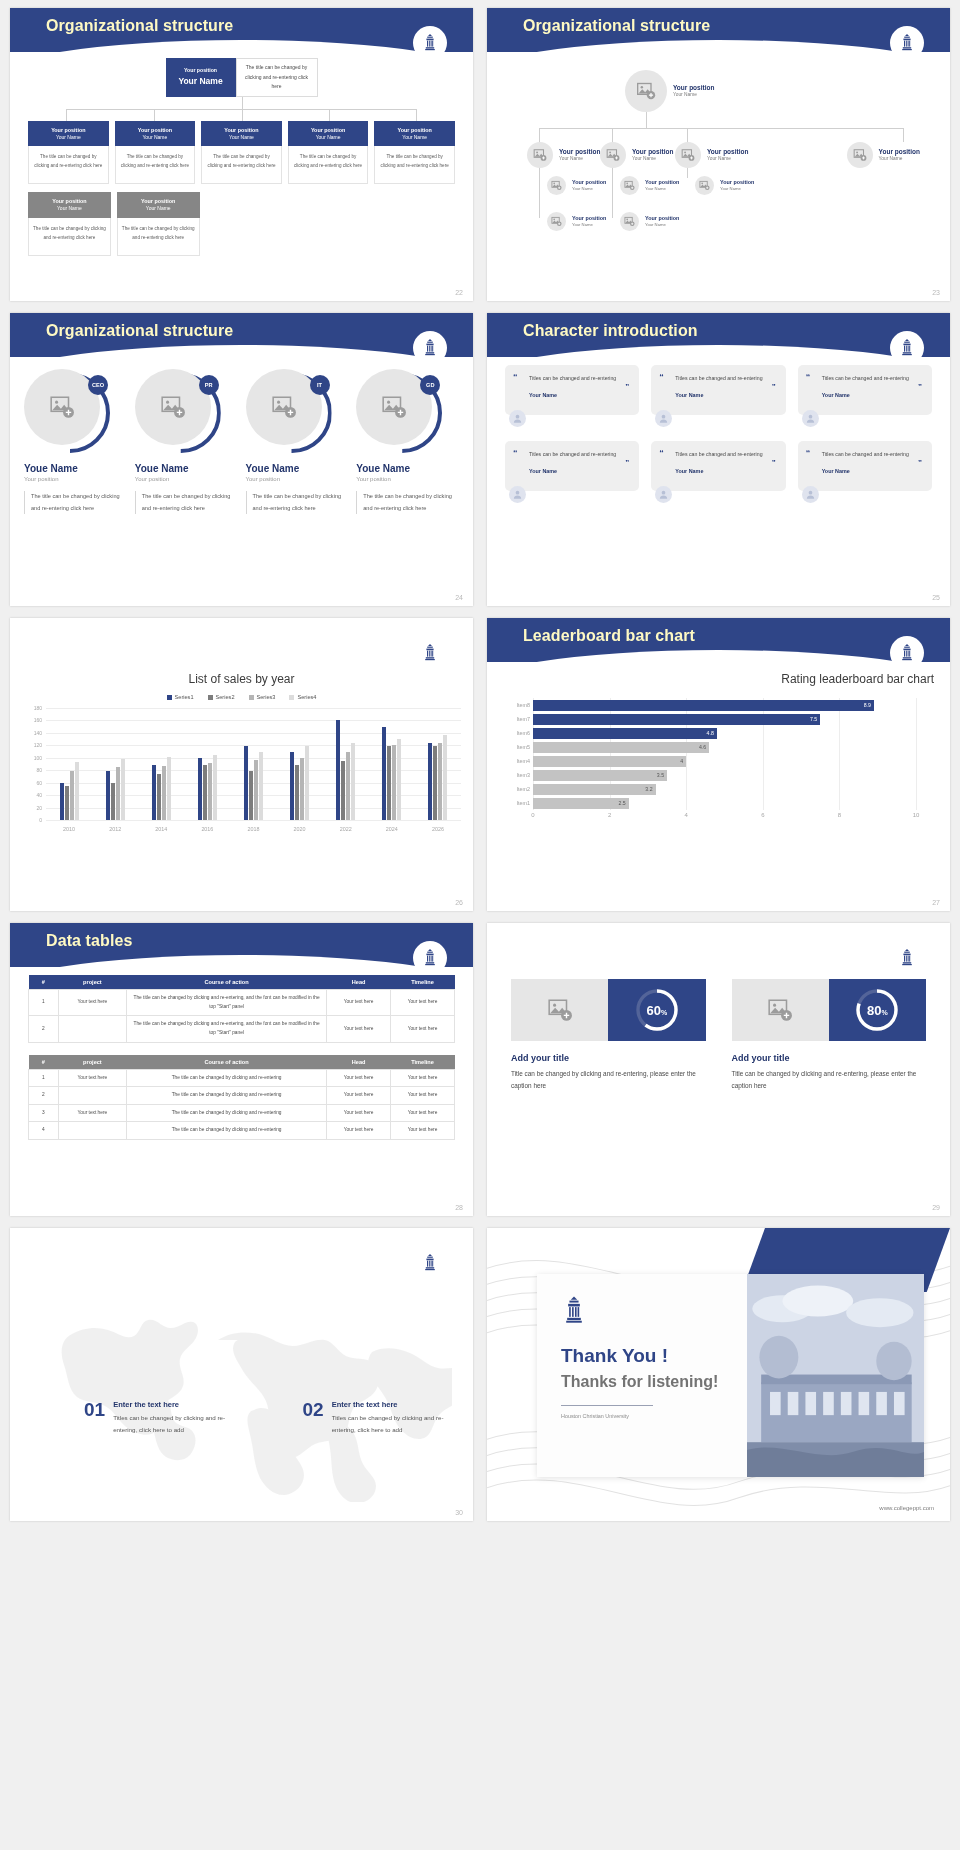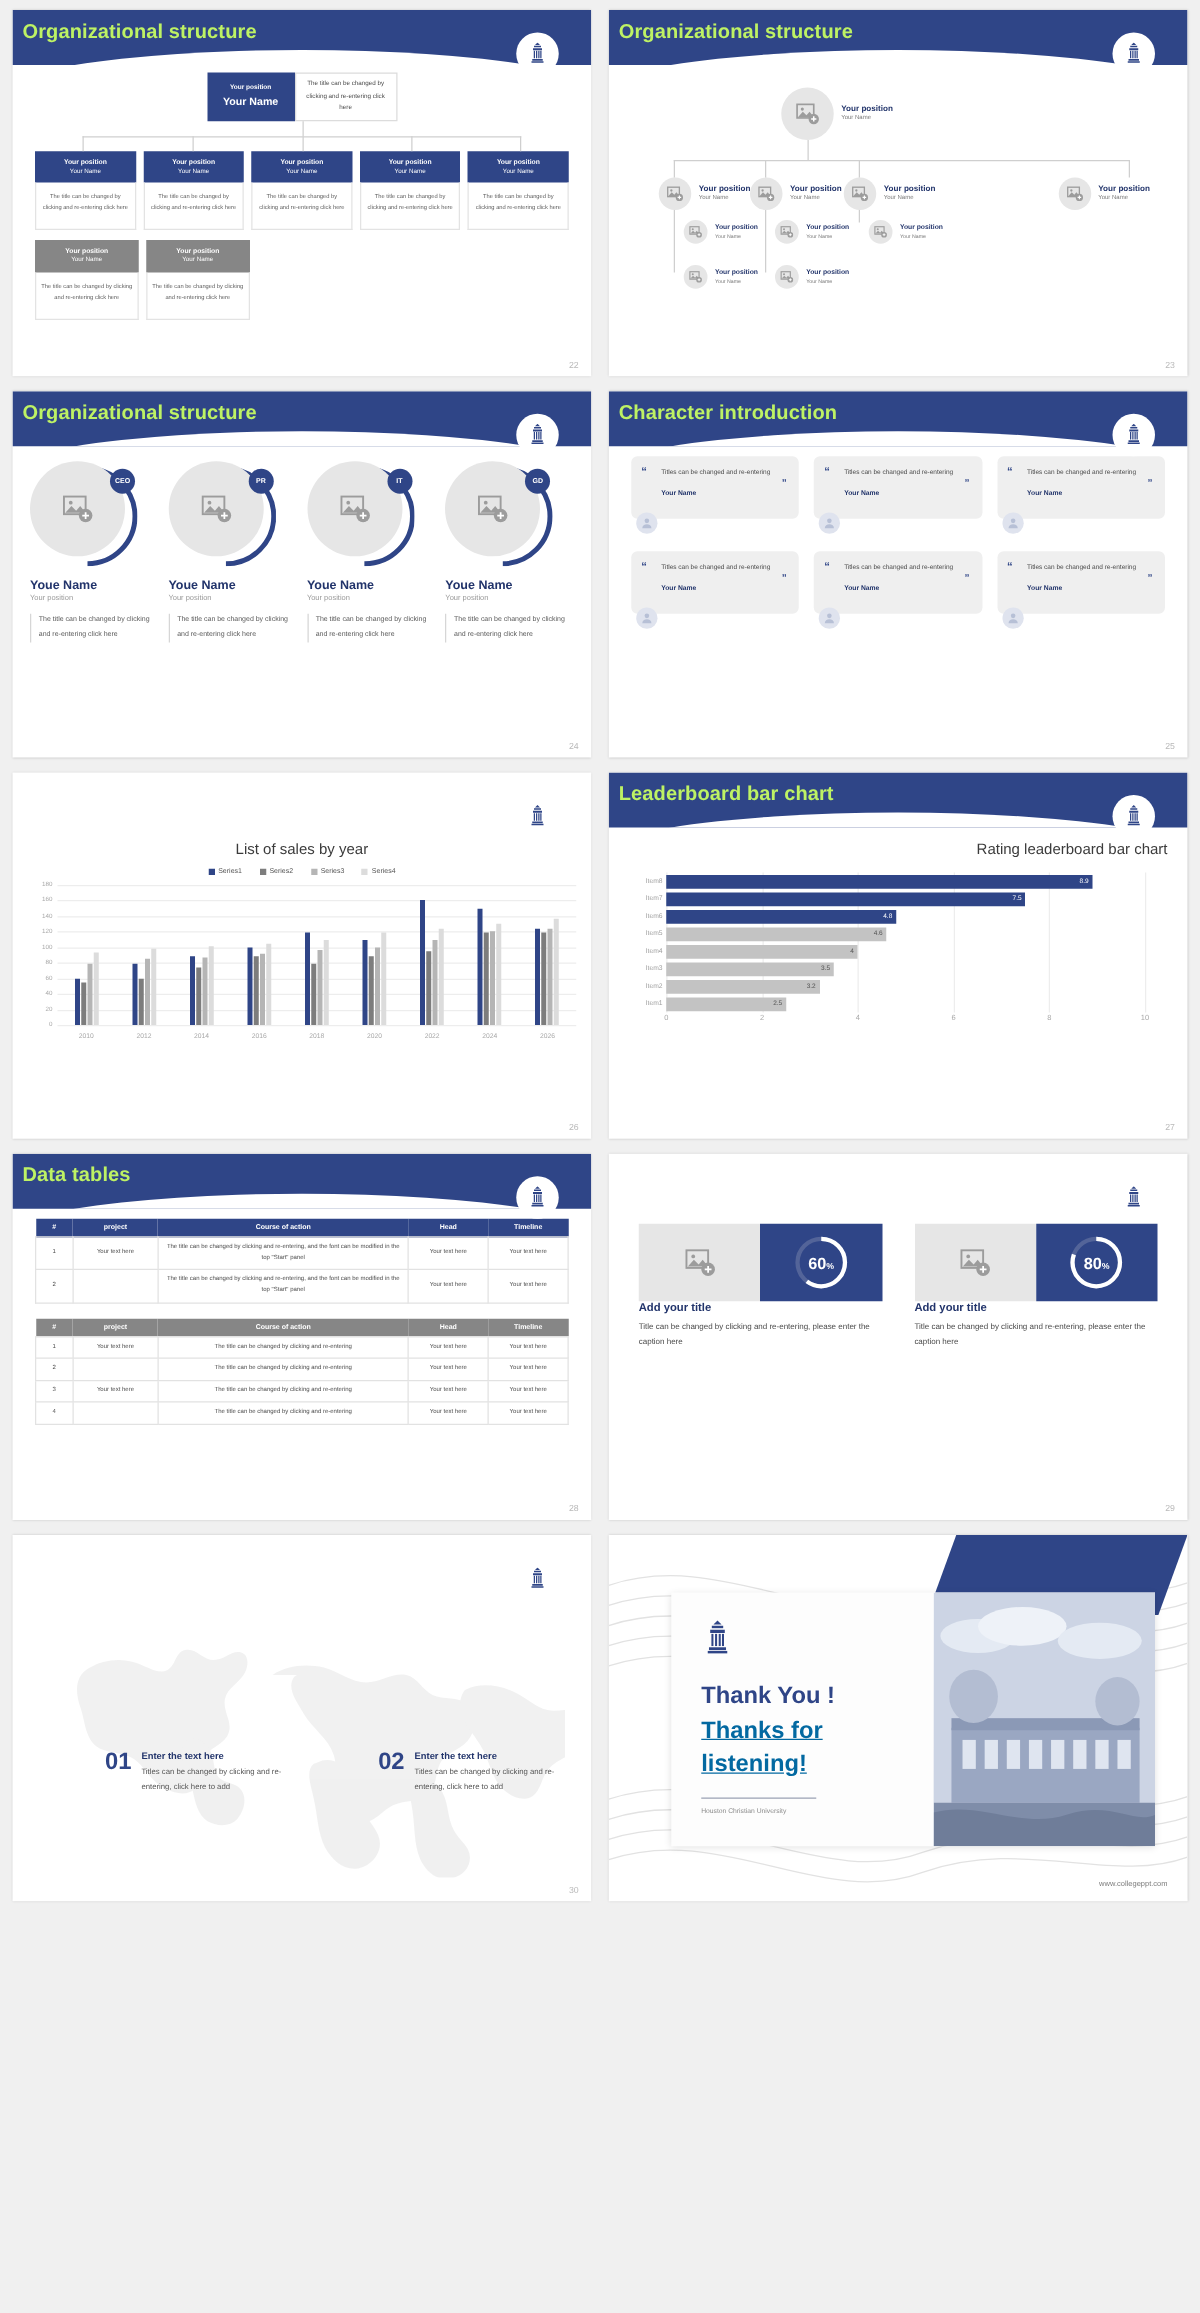--- a/index.html
+++ b/index.html
@@ -18,21 +18,21 @@
   }
   .hdr {
     position:absolute; left:0; top:0; width:100%; height:44px;
     background:#2f4587; overflow:hidden;
   }
   .hdr::after{
     content:""; position:absolute; left:-6%; bottom:-30px; width:112%; height:42px;
     background:#fff; border-radius:50% 50% 0 0 / 100% 100% 0 0;
   }
   .hdr-title{
-    position:absolute; left:8px; top:9px; color:#bef264;
+    position:absolute; left:36px; top:9px; color:#fef9c3;
     font-size:16px; font-weight:bold; letter-spacing:.1px;
   }
   .badge{
     position:absolute; right:26px; top:18px; width:34px; height:34px;
     border-radius:50%; background:#fff; z-index:4;
     display:flex; align-items:center; justify-content:center;
   }
   .page-no{
     position:absolute; right:10px; bottom:5px; color:#b9b9b9; font-size:7px;
   }
@@ -168,21 +168,21 @@
   .dt table + table{ margin-top:12px;}
 
   
   .dc{ position:absolute; inset:56px 24px 18px 24px; display:flex; gap:26px;}
   .dc-col{ flex:1;}
   .dc-imgs{ display:flex; height:62px;}
   .dc-ph{ flex:1; background:#e6e6e6; display:flex; align-items:center; justify-content:center;}
   .dc-ring{ flex:1; background:#2f4587; display:flex; align-items:center; justify-content:center; position:relative;}
   .dc-pct{ position:absolute; color:#fff; font-size:13px; font-weight:bold;}
   .dc-pct sub{ font-size:7px; vertical-align:baseline;}
-  .dc-t{ font-size:9px; font-weight:bold; color:#22346b;}
+  .dc-t{ margin-top:12px; font-size:9px; font-weight:bold; color:#22346b;}
   .dc-d{ margin-top:5px; font-size:6.4px; color:#4a4a4a; line-height:1.9;}
 
   
   .gb{ position:absolute; inset:44px 0 0 0; overflow:hidden;}
   .gb-map{ position:absolute; inset:0; opacity:.5; display:flex; align-items:center; justify-content:center;}
   .gb-items{ position:absolute; left:26px; right:26px; top:128px; display:flex; gap:26px;}
   .gb-item{ flex:1; display:flex; gap:8px;margin-left:48px;}
   .gb-num{ font-size:19px; font-weight:bold; color:#2f4587; line-height:1;}
   .gb-h{ font-size:7.5px; font-weight:bold; color:#22346b;}
   .gb-p{ font-size:6.2px; color:#555; line-height:1.9; margin-top:3px;}
@@ -190,21 +190,21 @@
   
   .ty{ position:absolute; inset:0; background:#fff; overflow:hidden;}
   .ty-wave{ position:absolute; inset:0;}
   .ty-blue{ position:absolute; right:0; top:0; width:40%; height:64px; background:#2f4587;
             transform:skewX(-20deg); transform-origin:top right;}
   .ty-card{ position:absolute; left:50px; top:46px; right:26px; bottom:44px; background:#fdfdfd;
             box-shadow:0 1px 6px rgba(0,0,0,.12); display:flex; overflow:hidden;}
   .ty-left{ flex:1.05; padding:22px 0 0 24px;}
   .ty-right{ flex:1; position:relative; background:linear-gradient(160deg,#e8ecf4,#c8d0e2 45%,#aab4cd);}
   .ty-h1{ font-size:19px; font-weight:bold; color:#2f4587; line-height:1.45;}
-  .ty-h2{ font-size:19px; font-weight:bold; color:#0369a1; line-height:1.45;text-decoration:underline;}
+  .ty-h2{ font-size:16px; font-weight:bold; color:#737373; line-height:1.45;}
   .ty-rule{ width:92px; height:1px; background:#9aa1b4; margin:12px 0 7px;}
   .ty-sub{ font-size:5.4px; color:#8c8c8c;}
   .ty-foot{ position:absolute; right:16px; bottom:10px; font-size:6px; color:#7d7d7d;}
 </style>
 </head>
 <body>
 
 <div class="sheet">
   <div class="grid">
 

